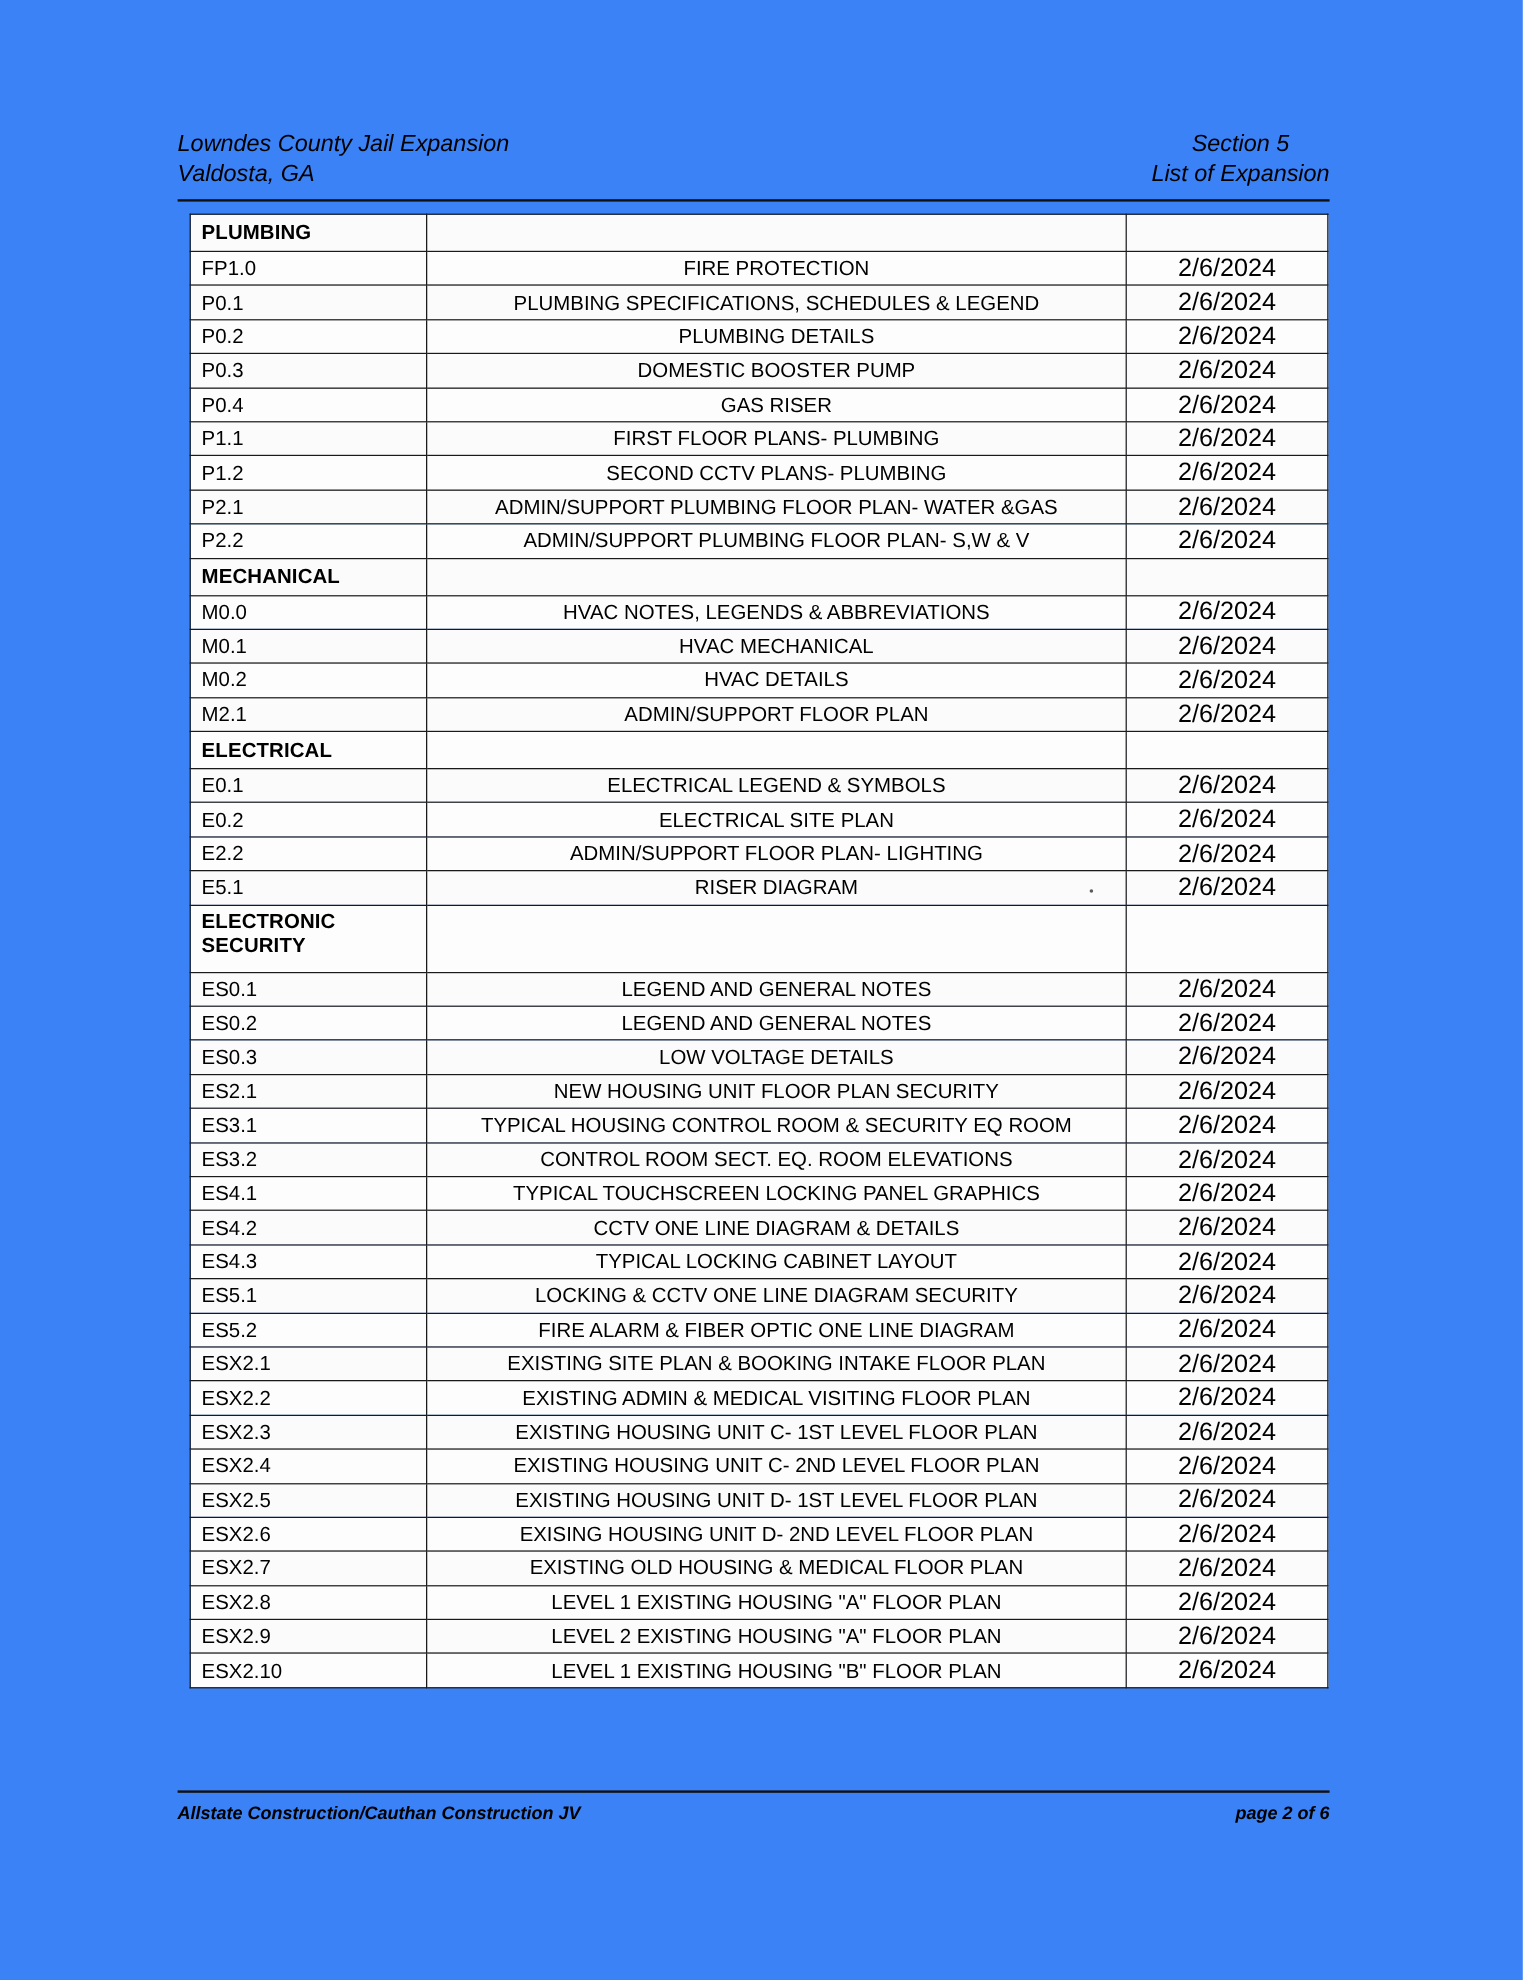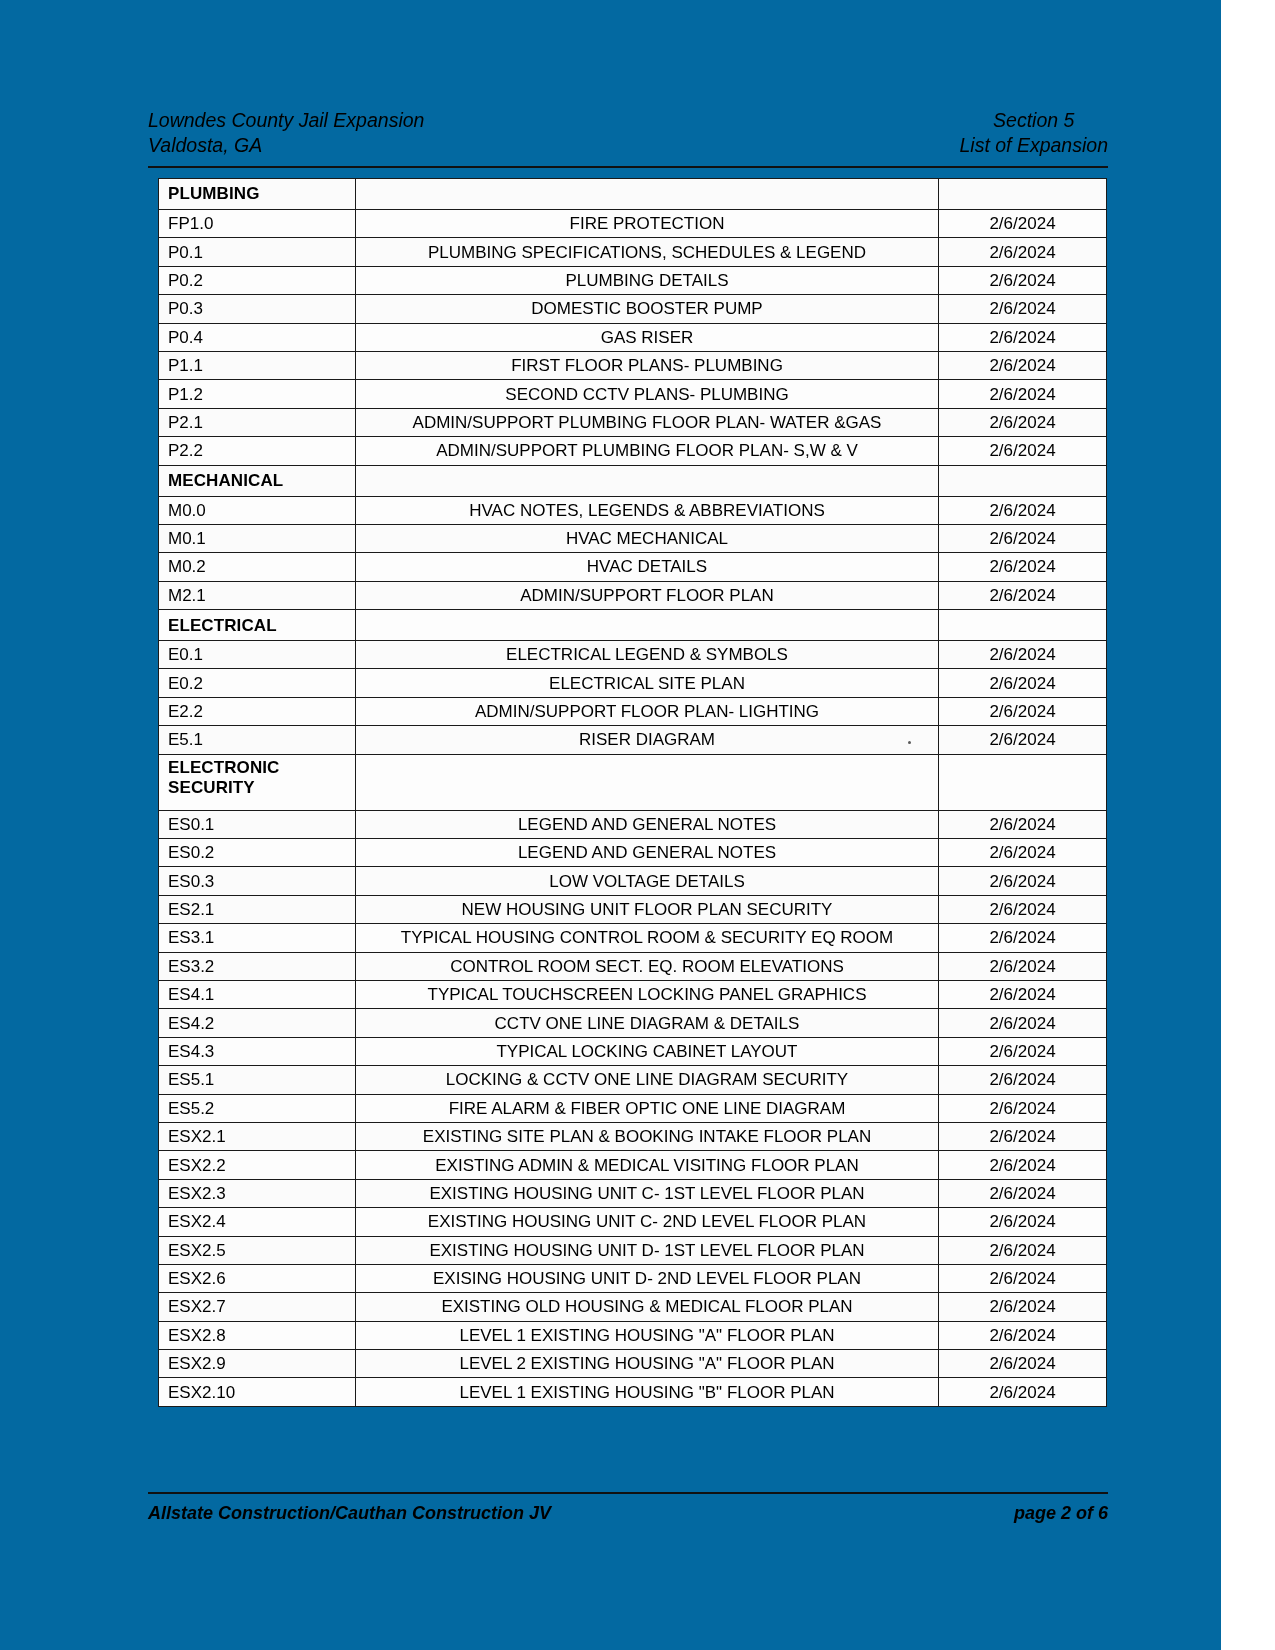--- a/index.html
+++ b/index.html
@@ -14,21 +14,22 @@
     font-family: "Liberation Sans", sans-serif;
     color: #000000;
     position: relative;
     overflow: hidden;
   }
   .page {
     position: absolute;
     left: 0; top: 0;
     width: 1221px;
     height: 1650px;
-    background: #0369a1;
+    background: #3b82f6;
+    padding-left: 48px;
   }
   
   .doc-header {
     position: absolute;
     left: 148px;
     top: 108px;
     width: 960px;
     display: flex;
     justify-content: space-between;
     align-items: flex-start;
@@ -74,21 +75,21 @@
     white-space: nowrap;
   }
   td.cell-title {
     text-align: center;
     padding: 0 4px;
     white-space: nowrap;
   }
   td.cell-date {
     text-align: center;
     white-space: nowrap;
-    font-size: 17px;
+    font-size: 21px;
   }
   tr.section-row td.cell-id {
     font-weight: bold;
     letter-spacing: 0.1px;
   }
   tr.section-row td { height: 30px; }
   tr.section-two-line td { height: 52px; }
   tr.section-two-line td.cell-id {
     vertical-align: top;
     padding-top: 3px;
@@ -120,21 +121,21 @@
   .doc-footer {
     position: absolute;
     left: 148px;
     top: 1503px;
     width: 960px;
     display: flex;
     justify-content: space-between;
     align-items: baseline;
     font-style: italic;
     font-weight: bold;
-    font-size: 18px;
+    font-size: 15px;
   }
   .doc-footer .left,
   .doc-footer .right { white-space: nowrap; }
 </style>
 </head>
 <body>
 
 <div class="page">
 
   <div class="doc-header">

